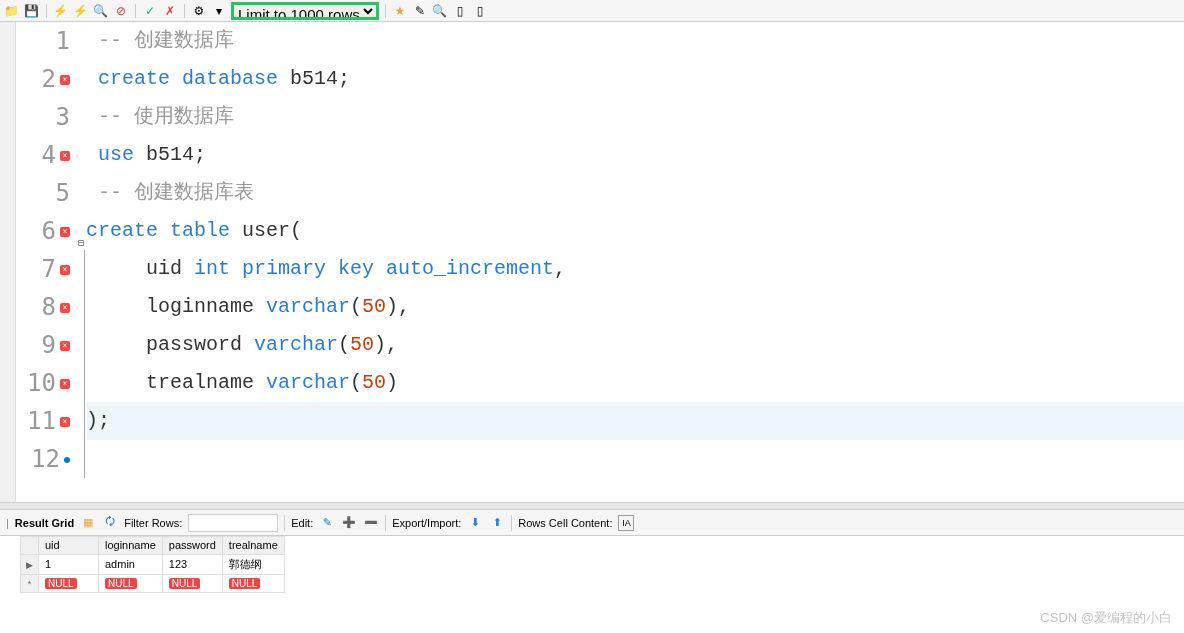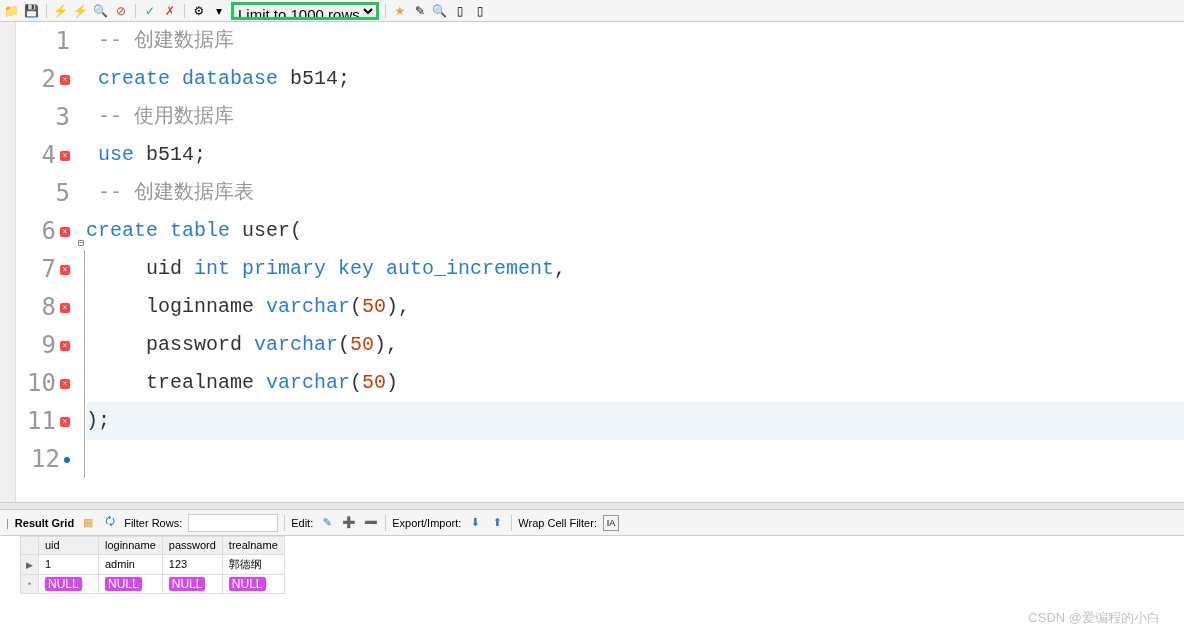--- a/index.html
+++ b/index.html
@@ -36,23 +36,23 @@
     .result-toolbar .lbl { font-weight: bold; }
     .result-toolbar .ticon { width: 16px; height: 16px; display: flex; align-items: center; justify-content: center; cursor: pointer; }
     .result-toolbar input { width: 90px; height: 18px; border: 1px solid #ccc; font-size: 11px; padding: 0 2px; }
     .result-toolbar .sep2 { width: 1px; height: 16px; background: #ccc; }
     
     .grid { display: table; border-collapse: collapse; font-size: 11px; margin-left: 20px; }
     .grid-row { display: table-row; }
     .grid-cell { display: table-cell; border: 1px solid #ddd; padding: 2px 6px; min-width: 60px; height: 18px; }
     .grid-header .grid-cell { background: #f0f0f0; font-weight: normal; }
     .row-marker { display: table-cell; width: 18px; background: #f0f0f0; border: 1px solid #ddd; text-align: center; font-size: 9px; color: #666; }
-    .null-badge { background: #d946ef; color: #fff; font-size: 12px; padding: 0 3px; border-radius: 2px; }
+    .null-badge { background: #ef4444; color: #fff; font-size: 10px; padding: 0 3px; border-radius: 2px; }
     
-    .watermark { position: fixed; bottom: 6px; right: 24px; color: rgba(0,0,0,0.25); font-size: 13px; }
+    .watermark { position: fixed; bottom: 6px; right: 12px; color: rgba(0,0,0,0.25); font-size: 13px; }
   </style>
 </head>
 <body>
 
 <div class="toolbar">
   <span class="icon">📁</span>
   <span class="icon">💾</span>
   <span class="sep"></span>
   <span class="icon" style="color:#e8a33d">⚡</span>
   <span class="icon" style="color:#e8a33d">⚡</span>
@@ -119,21 +119,21 @@
   <span class="sep2"></span>
   <span>Edit:</span>
   <span class="ticon" style="color:#2a7bd4">✎</span>
   <span class="ticon" style="color:#e8a33d">➕</span>
   <span class="ticon" style="color:#e8a33d">➖</span>
   <span class="sep2"></span>
   <span>Export/Import:</span>
   <span class="ticon" style="color:#2a7bd4">⬇</span>
   <span class="ticon" style="color:#2a7bd4">⬆</span>
   <span class="sep2"></span>
-  <span>Wrap Cell Filter:</span>
+  <span>Rows Cell Content:</span>
   <span class="ticon" style="border:1px solid #999;font-size:9px;padding:0 2px">IA</span>
 </div>
 
 <div class="grid" id="grid">
     <div class="grid-row grid-header">
       <div class="row-marker"></div>
       <div class="grid-cell">uid</div>
       <div class="grid-cell">loginname</div>
       <div class="grid-cell">password</div>
       <div class="grid-cell">trealname</div>

